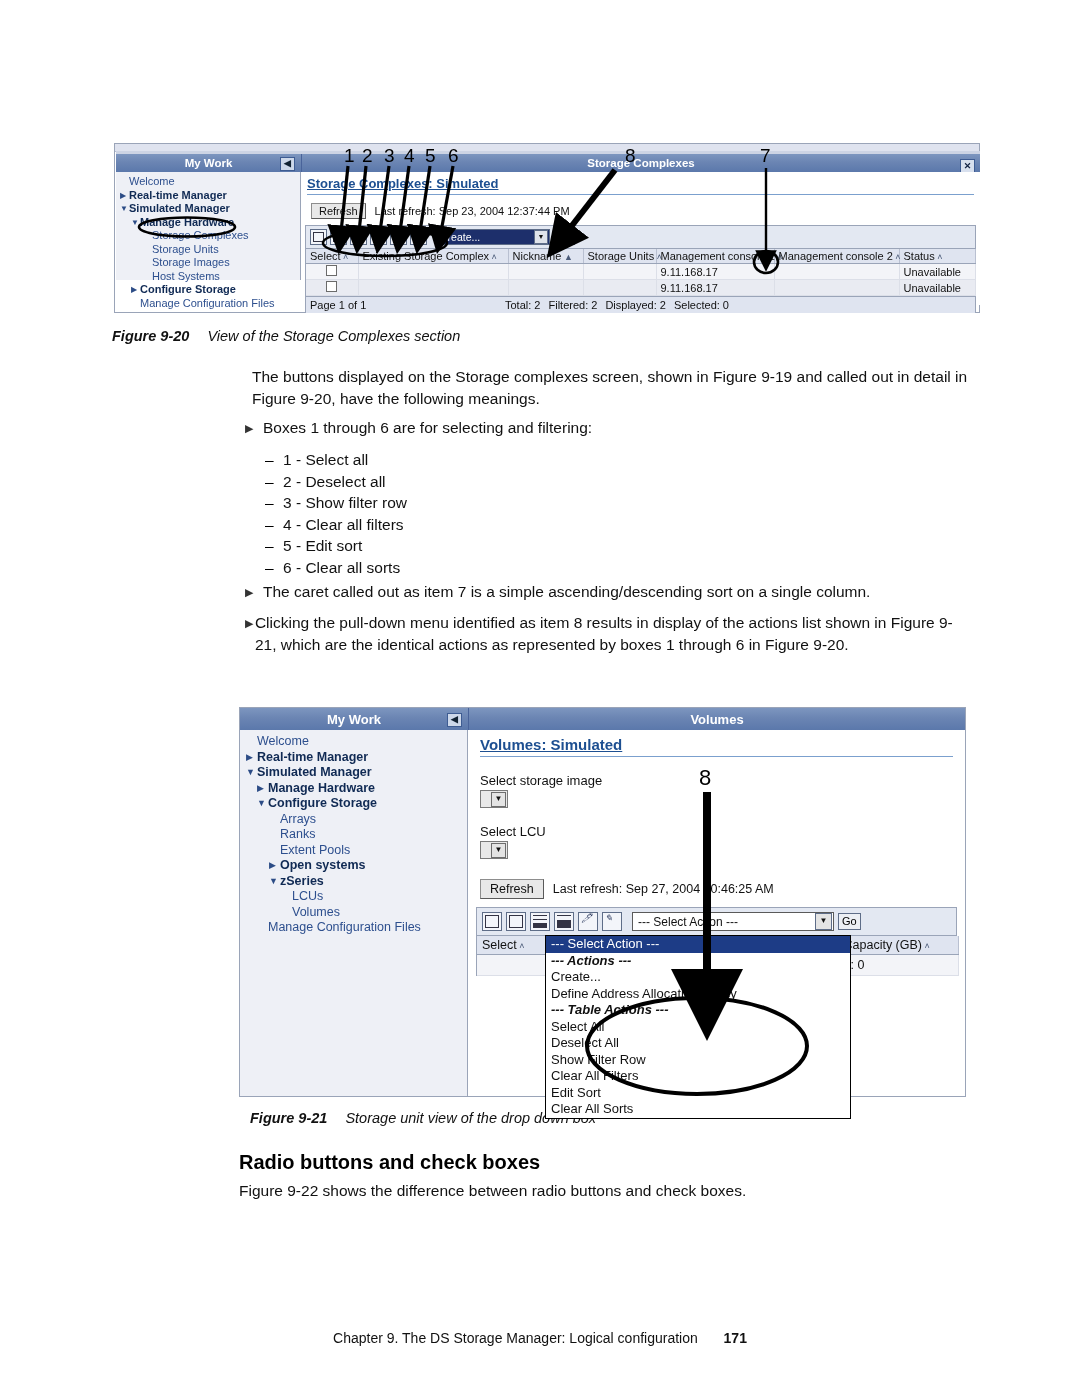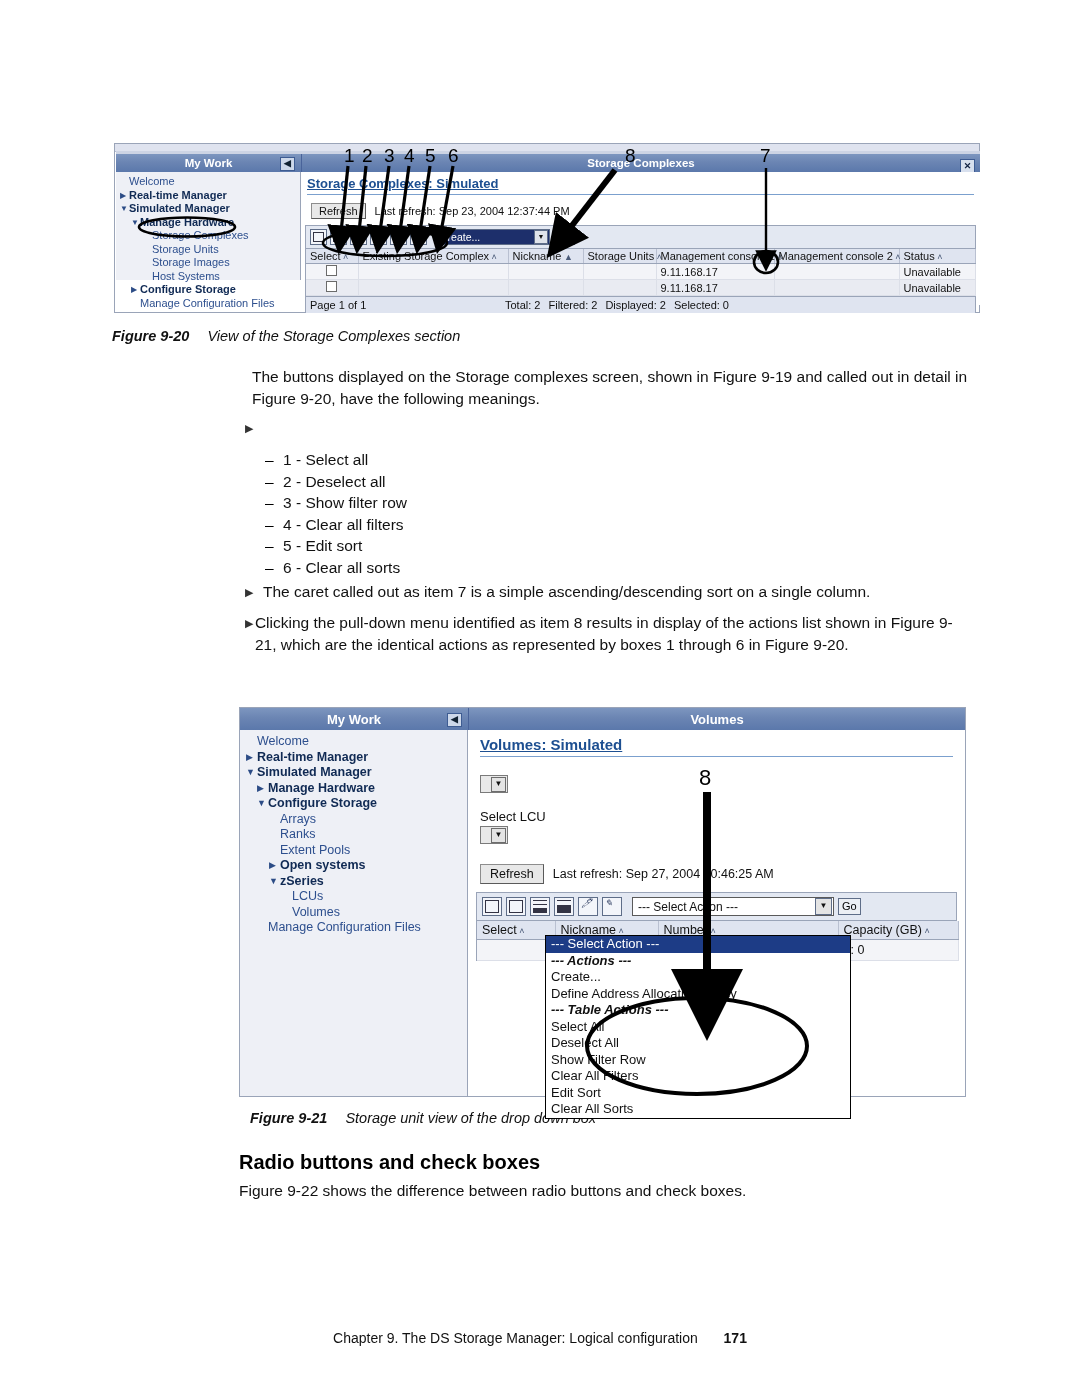--- a/index.html
+++ b/index.html
@@ -385,20 +385,21 @@
 <div style="position:absolute;left:112px;top:328px;" class="fig-caption">
   <span class="fignum">Figure 9-20</span>
   <span style="display:inline-block;width:10px"></span>
   <span>View of the Storage Complexes section</span>
 </div>
 
 <div class="doc-body" style="position:absolute;left:239px;top:366px;width:726px;margin-left:13px;">The buttons displayed on the Storage complexes screen, shown in Figure 9-19 and called out in detail in Figure 9-20, have the following meanings.</div>
 
 <div style="position:absolute;left:245px;top:417px;width:720px;display:flex;">
   <span style="width:18px;font-size:11px;line-height:22px;color:#333;">▶</span>
+  <span class="doc-body">Boxes 1 through 6 are for selecting and filtering:</span>
 </div>
 
 <div id="sublist" style="position:absolute;left:265px;top:449px;width:700px;">
     <div style="display: flex;">
       <span style="width: 18px; font-size: 15.5px; line-height: 21.5px;">–</span>
       <span class="doc-body">1 - Select all</span>
     </div>
     <div style="display: flex;">
       <span style="width: 18px; font-size: 15.5px; line-height: 21.5px;">–</span>
       <span class="doc-body">2 - Deselect all</span>
@@ -497,20 +498,21 @@
           <span class="tlabel link">Manage Configuration Files</span>
         </div>
       </div>
   </div>
 
   <div class="content">
     <div class="pagetitle">Volumes: Simulated</div>
     <div class="hrule"></div>
 
     <div style="height:16px"></div>
+    <div class="fieldlabel">Select storage image</div>
     <div class="smallsel">
       <span class="arr">▼</span>
     </div>
 
     <div style="height:16px"></div>
     <div class="fieldlabel">Select LCU</div>
     <div class="smallsel">
       <span class="arr">▼</span>
     </div>
 

